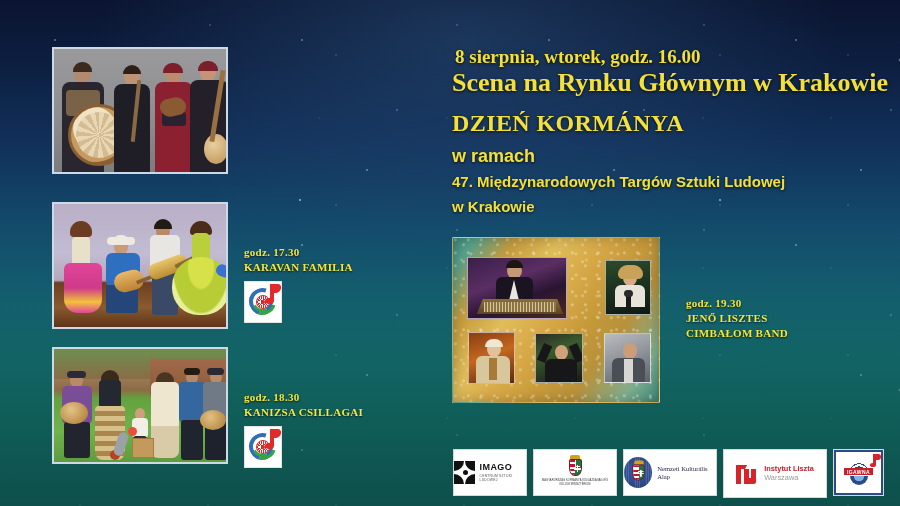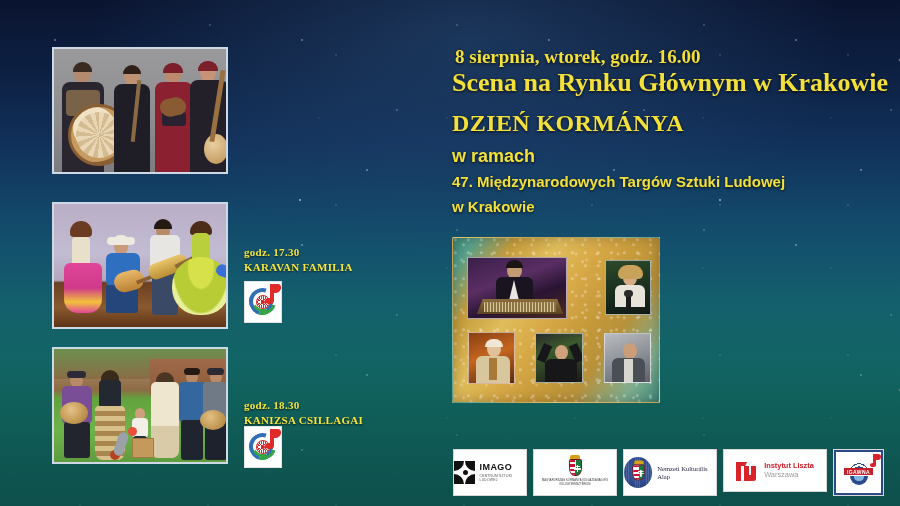--- a/index.html
+++ b/index.html
@@ -103,21 +103,21 @@
     font-family: "Liberation Serif", serif;
     font-weight: bold;
     font-size: 11px;
     line-height: 15px;
     letter-spacing: .3px;
     text-shadow: 0 1px 2px rgba(0,0,0,.75);
     white-space: nowrap;
   }
   #cap1 { left: 244px; top: 93px; }
   #cap2 { left: 244px; top: 245px; }
-  #cap3 { left: 244px; top: 398px; }
+  #cap3 { left: 244px; top: 390px; }
   #cap4 { left: 686px; top: 296px; }
 
   
   .ens-logo {
     position: absolute;
     width: 38px; height: 42px;
     background: #ffffff;
     border: 1px solid #e4e4e4;
   }
   #ens1 { left: 244px; top: 281px; }
@@ -247,21 +247,21 @@
   .sponsor {
     position: absolute; top: 449px;
     background: #ffffff;
     border: 1px solid #d8d8d8;
     display: flex; align-items: center; justify-content: center;
     overflow: hidden;
   }
   #sp1 { left: 453px; width: 74px; height: 47px; }
   #sp2 { left: 533px; width: 84px; height: 47px; }
   #sp3 { left: 623px; width: 94px; height: 47px; }
-  #sp4 { left: 723px; width: 104px; height: 43px; }
+  #sp4 { left: 723px; width: 104px; height: 49px; }
   #sp5 { left: 833px; width: 51px; height: 47px; }
 
   
   .imago-wrap { display: flex; align-items: center; gap: 5px; }
   .imago-mark { position: relative; width: 23px; height: 23px; }
   .imago-mark span {
     position: absolute; width: 10px; height: 10px; background: #111;
   }
   .imago-mark span:nth-child(1){ left:0; top:0; border-radius: 0 0 10px 0; }
   .imago-mark span:nth-child(2){ right:0; top:0; border-radius: 0 0 0 10px; }
@@ -575,20 +575,25 @@
 
     <div class="ph" id="cph5">
       <div class="mini" style="position:absolute;left:7px;top:6px;width:34px;height:44px;">
         <i class="head" style="left:11px;top:3px;width:14px;height:16px;background:#cb9d78;"></i>
         <i class="torso" style="left:0px;top:18px;width:33px;height:27px;background:#4a4e57;"></i>
         <i style="position:absolute;left:12px;top:19px;width:9px;height:26px;background:#d8d6d0;"></i>
       </div>
     </div>
   </div>
 
+  <div class="caption" id="cap4">
+    <div>godz. 19.30</div>
+    <div>JENŐ LISZTES</div>
+    <div>CIMBAŁOM BAND</div>
+  </div>
 
   <div class="sponsor" id="sp1">
     <div class="imago-wrap">
       <div class="imago-mark">
         <span></span>
           <span></span>
           <span></span>
           <span></span>
         <div class="imago-dot"></div>
       </div>

